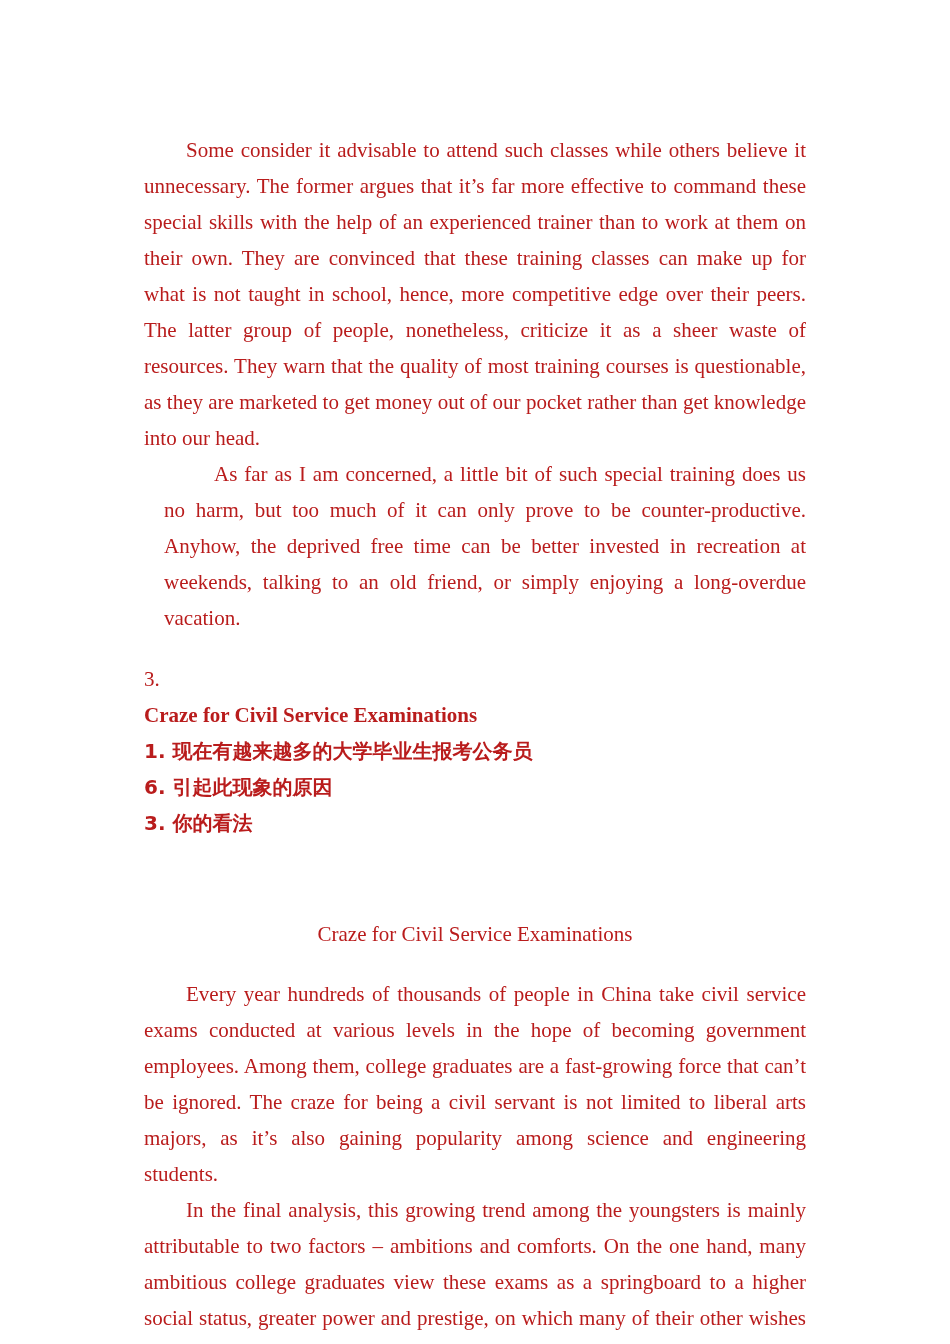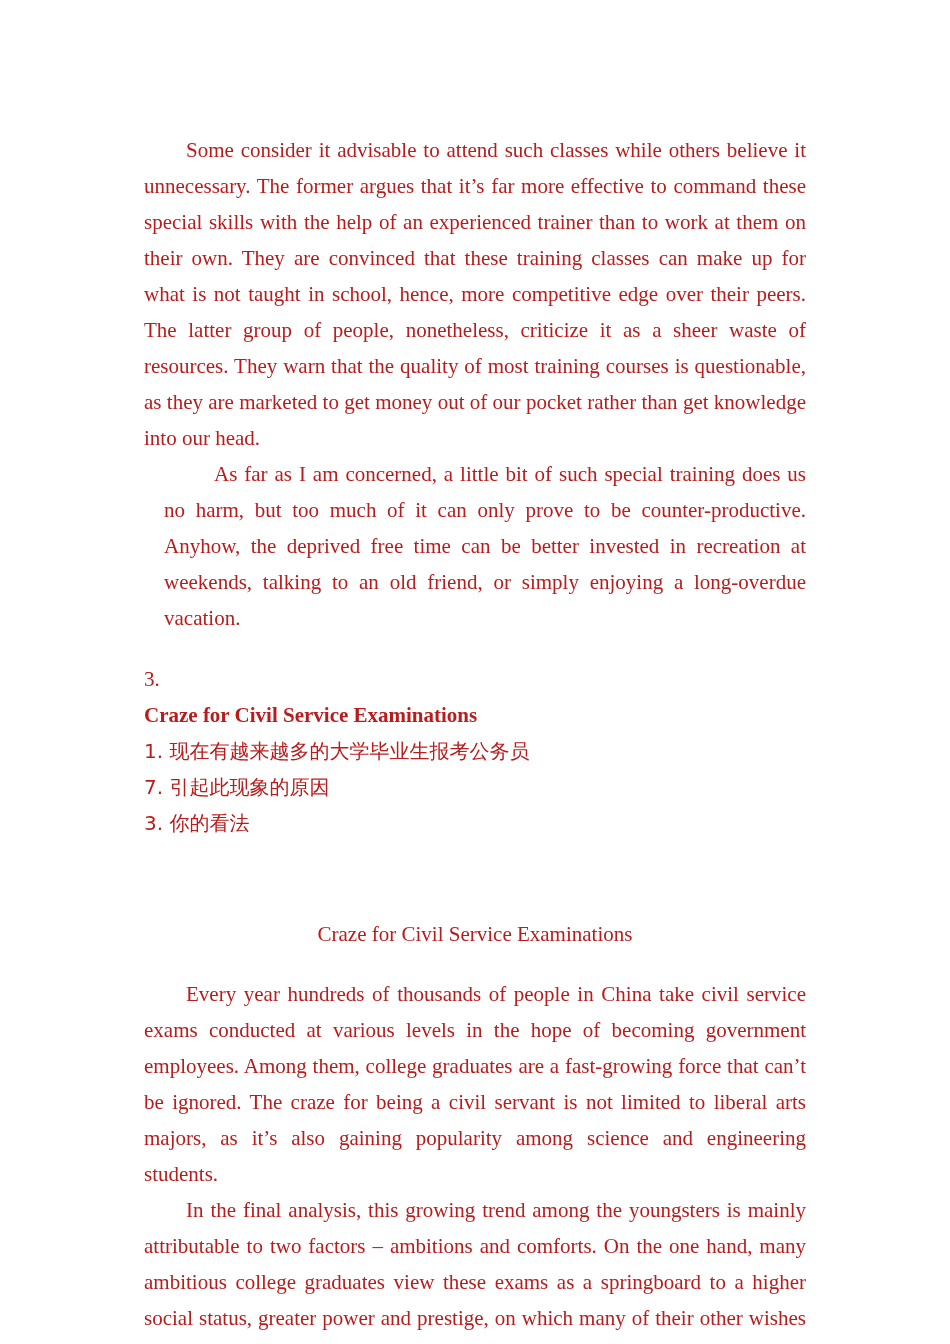--- a/index.html
+++ b/index.html
@@ -9,35 +9,35 @@
     font-family:"Liberation Serif", "DejaVu Serif", serif;
     font-size:21px; line-height:36px; color:#b91c1c;
   }
   .para { margin:0; text-align:justify; text-indent:42px; }
   .para.indent2 { text-indent:50px;margin-left:20px; }
   .line { margin:0; }
   .bold { font-weight:bold; }
   .gap1 { height:24.9px; }
   .gap2 { height:49.8px; }
   .center { text-align:center; margin:0; }
-  .cjk { font-family:"DejaVu Sans", sans-serif; font-size:20px; }
+  .cjk { font-family:"DejaVu Sans", sans-serif; font-size:20px;font-weight:bold; }
 </style>
 </head>
 <body>
 
 <div class="page">
   <p class="para">Some consider it advisable to attend such classes while others believe it unnecessary. The former argues that it’s far more effective to command these special skills with the help of an experienced trainer than to work at them on their own. They are convinced that these training classes can make up for what is not taught in school, hence, more competitive edge over their peers. The latter group of people, nonetheless, criticize it as a sheer waste of resources. They warn that the quality of most training courses is questionable, as they are marketed to get money out of our pocket rather than get knowledge into our head.</p>
   <p class="para indent2">As far as I am concerned, a little bit of such special training does us no harm, but too much of it can only prove to be counter-productive. Anyhow, the deprived free time can be better invested in recreation at weekends, talking to an old friend, or simply enjoying a long-overdue vacation.</p>
 
   <div class="gap1"></div>
 
   <p class="line">3.</p>
   <p class="line bold">Craze for Civil Service Examinations</p>
   <p class="line cjk">1. 现在有越来越多的大学毕业生报考公务员</p>
-  <p class="line cjk">7. 引起此现象的原因</p>
+  <p class="line cjk">6. 引起此现象的原因</p>
   <p class="line cjk">3. 你的看法</p>
 
   <div class="gap2"></div>
 
 
   <div class="gap1"></div>
 
   <p class="center">Craze for Civil Service Examinations</p>
 
   <div class="gap1"></div>

